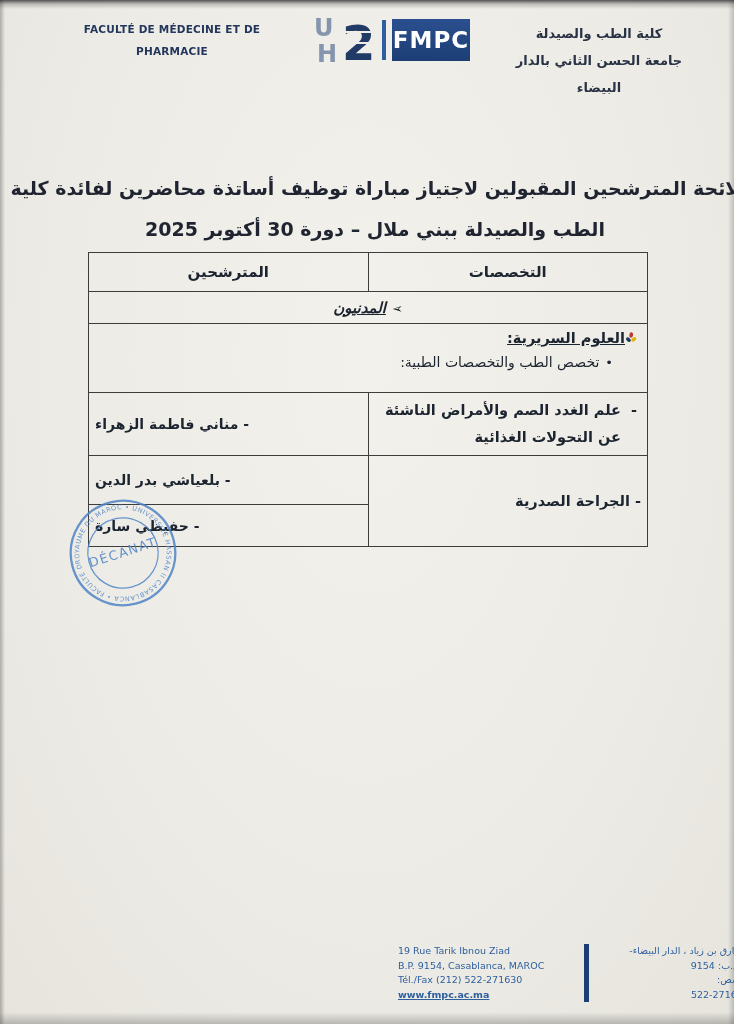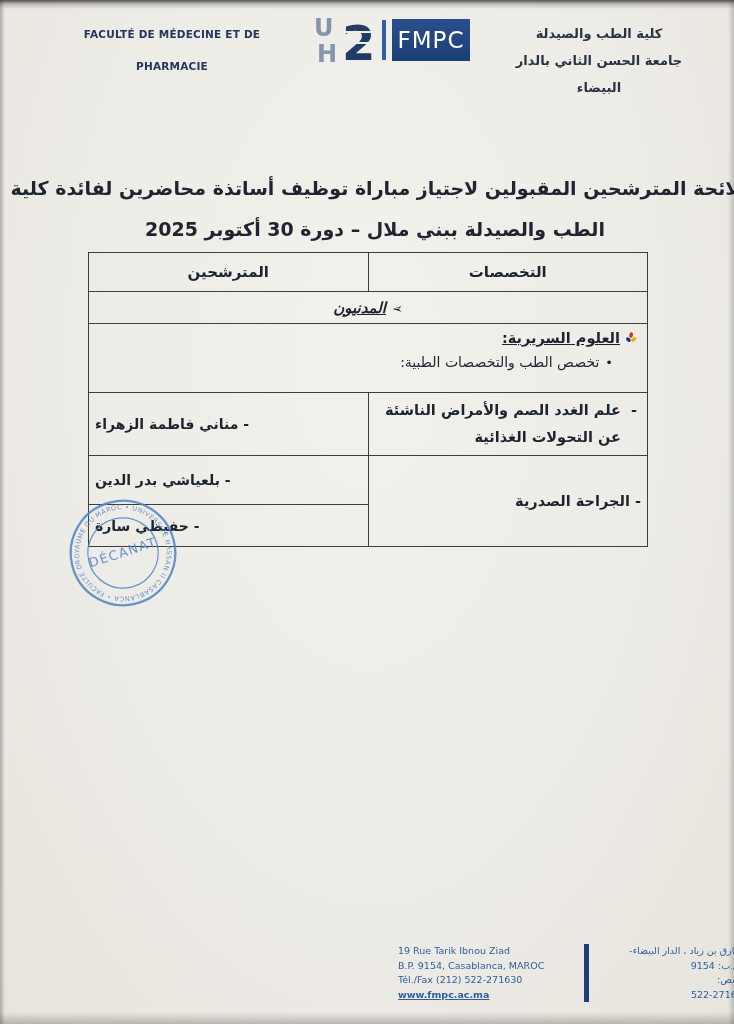--- a/index.html
+++ b/index.html
@@ -9,42 +9,42 @@
       linear-gradient(180deg, rgba(45,45,45,.8) 0px, rgba(45,45,45,.25) 4px, rgba(45,45,45,0) 9px),
       linear-gradient(0deg, rgba(70,70,70,.30) 0px, rgba(70,70,70,0) 12px),
       linear-gradient(90deg, rgba(60,60,60,.35) 0px, rgba(60,60,60,0) 5px),
       linear-gradient(270deg, rgba(60,60,60,.25) 0px, rgba(60,60,60,0) 6px),
       radial-gradient(ellipse at 50% 35%, #f2f1ec 0%, #edebe5 60%, #e6e4dd 100%);
     font-family:"DejaVu Sans","Liberation Sans",sans-serif;
     overflow:hidden; color:#222;
   }
   
   .hdr-left{position:absolute; left:62px; top:18px; width:220px; text-align:center;
-    font-size:10.5px; font-weight:bold; color:#23365c; line-height:32px; letter-spacing:.2px;}
+    font-size:10.5px; font-weight:bold; color:#23365c; line-height:22px; letter-spacing:.2px;}
   .hdr-right{position:absolute; right:30px; top:20px; width:210px; text-align:center;
     font-size:13px; font-weight:bold; color:#2a3345; line-height:27px;}
   .logo-wrap{position:absolute; left:312px; top:14px; height:52px; display:flex; align-items:center;}
   .logo-bar{width:4px; height:40px; background:#2e5fa3; margin:0 6px 0 4px;}
   .fmpc-box{width:78px; height:42px; background:linear-gradient(#2b4f8e,#1c3e75);
-    color:#fff; font-weight:normal; font-size:23px; letter-spacing:1px;
+    color:#fff; font-weight:bold; font-size:23px; letter-spacing:1px;
     display:flex; align-items:center; justify-content:center;}
   
   .title{position:absolute; left:8px; top:168px; width:734px; text-align:center;
     font-size:19px; font-weight:bold; color:#1f2430; line-height:41px; direction:rtl;}
   
   .doc-table{position:absolute; left:88px; top:252px; width:560px;
     border-collapse:collapse; table-layout:fixed; direction:rtl;
     font-size:14px; color:#1c2430;}
   .doc-table td{border:1.6px solid #3d3d3d; vertical-align:middle; padding:2px 6px;}
   .row-head td{height:34px; text-align:center; font-weight:bold; font-size:15px;}
   .row-section td{height:27px; text-align:center;}
   .section-label{font-weight:bold; font-style:italic; text-decoration:underline; font-size:15px;}
   .section-arrow{font-style:normal; margin-left:6px; font-size:13px; display:inline-block; transform:scaleX(-1);}
   .row-category td{height:60px; vertical-align:top; padding-top:6px; padding-right:10px;}
-  .cat-heading{font-weight:bold; font-size:14.5px; text-decoration:underline; display:flex; align-items:center; gap:5px;}
+  .cat-heading{font-weight:bold; font-size:14.5px; text-decoration:underline; display:flex; align-items:center; }
   .cat-sub{margin-top:8px; padding-right:24px; font-size:14px;}
   .cat-bullet{font-size:13px; margin-left:6px;}
   .row-spec1 td{height:58px;}
   .row-cand1 td{height:44px;}
   .row-cand2 td{height:37px;}
   .spec-cell{font-weight:bold; font-size:14.5px; line-height:27px;}
   .spec-flex{display:flex; gap:10px; padding-right:4px;}
   .dash{flex:0 0 auto;}
   .cand-cell{text-align:left;font-weight:bold;}
   .merged-spec{padding-right:26px;}

